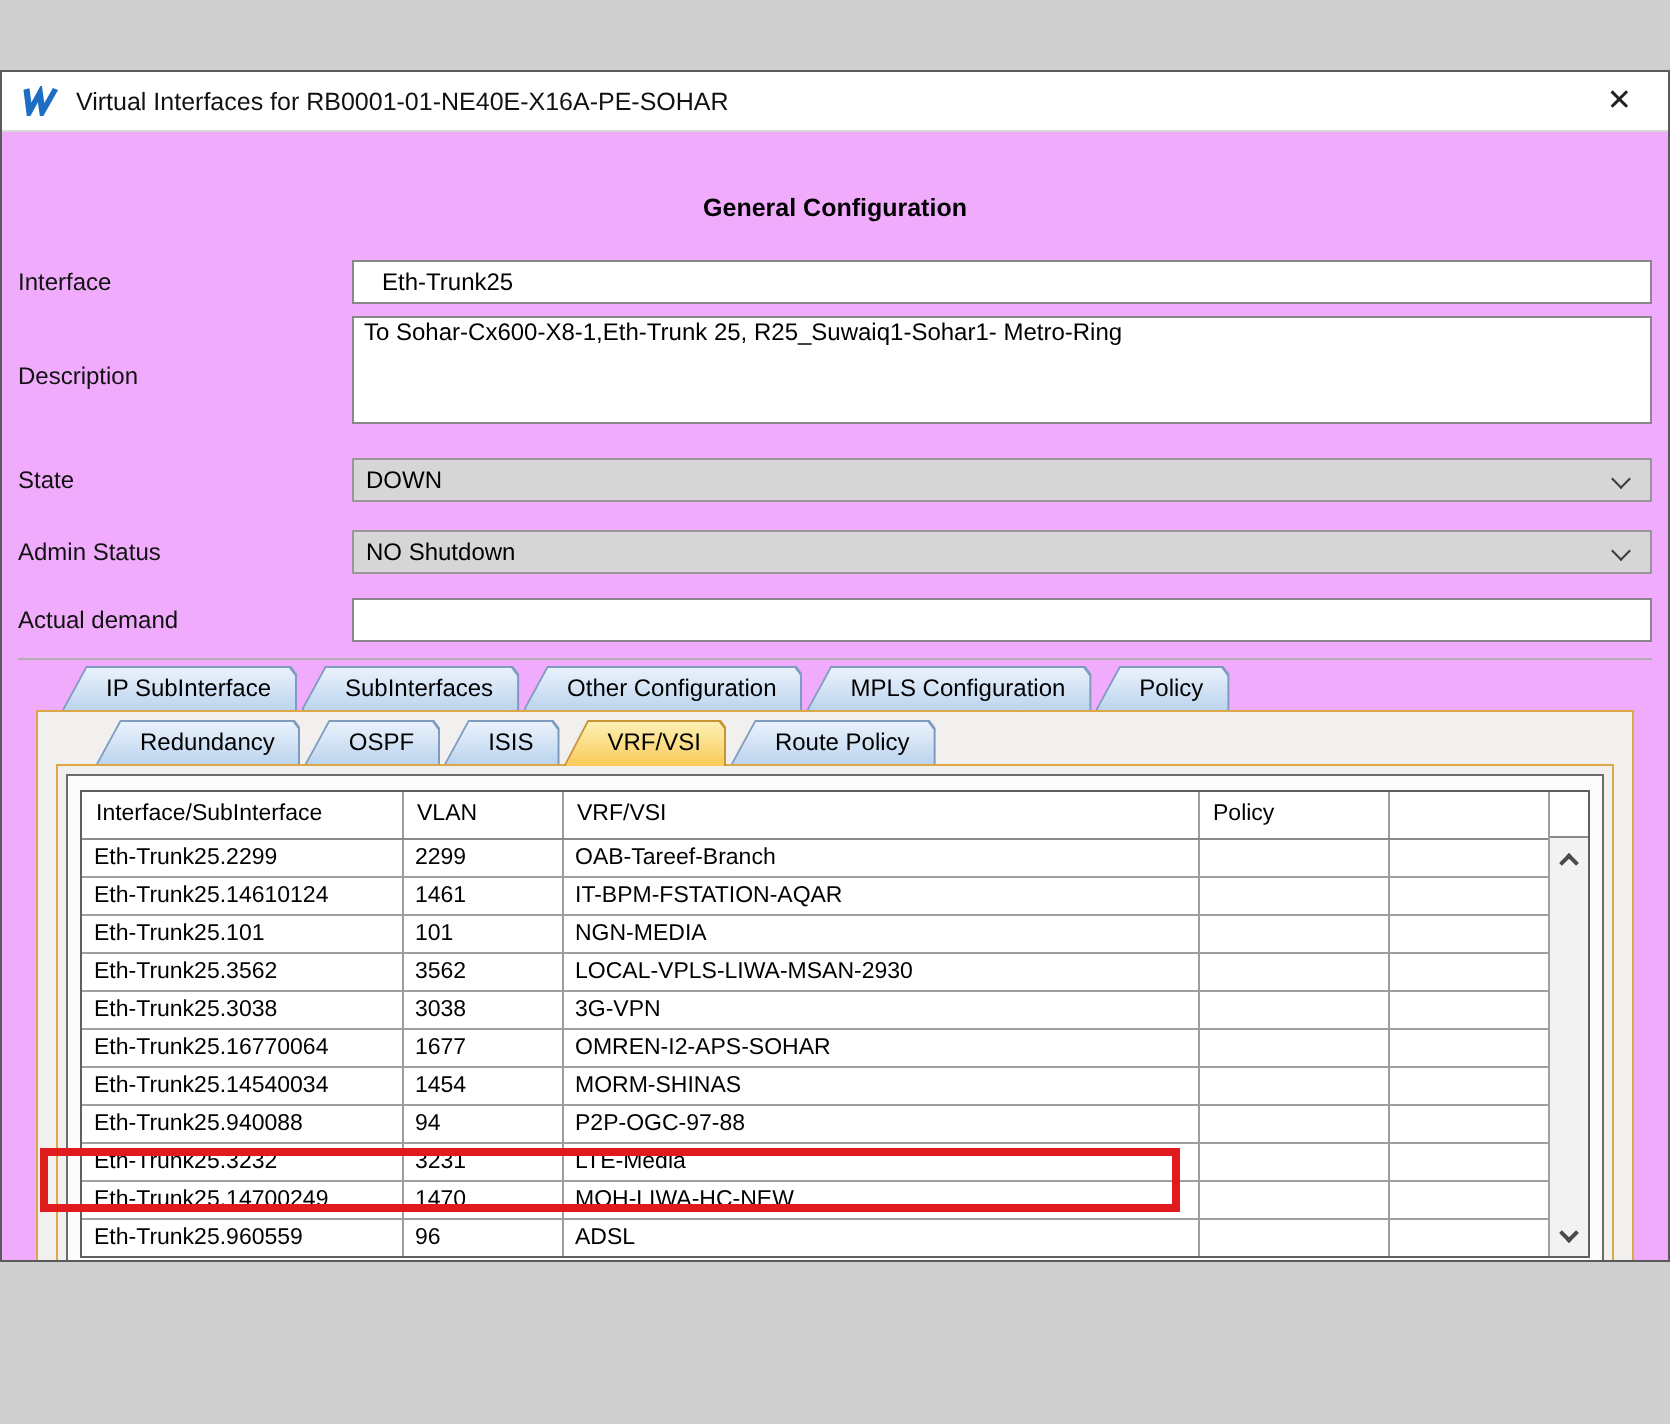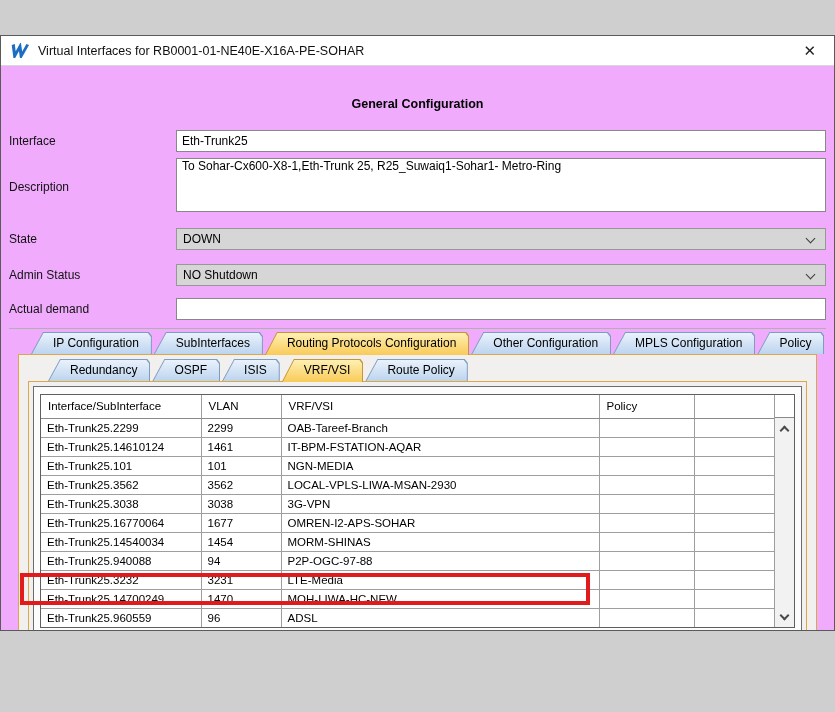--- a/index.html
+++ b/index.html
@@ -21,21 +21,21 @@
 
   .group-head { display:flex; align-items:center; margin-top:31px;flex-direction:column; }
   .group-head .gh-label { font-size:12.5px; font-weight:bold; color:#000; white-space:nowrap; }
   .group-head .gh-line { flex:1; height:1px; background:#b9b9b9; margin-left:9px; }
 
   .form-row { display:flex; align-items:center; }
   .form-row .flabel { width:167px; font-size:12px; color:#111; }
   .form-row .fctrl { flex:1; }
 
   .txt-input { width:100%; height:22px; border:1px solid #888; background:#fff;
-               font-family:"Liberation Sans",sans-serif; font-size:12px; padding:0 5px; color:#000; outline:none; }
+               font-family:"Liberation Sans",sans-serif; font-size:12px; padding:0 14px; color:#000; outline:none; }
   textarea.txt-area { width:100%; height:54px; border:1px solid #888; background:#fff; resize:none;
                font-family:"Liberation Sans",sans-serif; font-size:12px; padding:0 5px; color:#000; outline:none; }
   .sel { position:relative; width:100%; height:22px; background:#d6d6d6; border:1px solid #979797;
          font-size:12px; color:#000; line-height:20px; padding:0 24px 0 6px; }
   .sel .chev { position:absolute; right:11px; top:6px; width:7px; height:7px;
                border-right:1.6px solid #3c3c3c; border-bottom:1.6px solid #3c3c3c; transform:rotate(45deg); }
 
   .hsep { height:1px; background:#b0b0b0; margin-top:8px; }
 
   
@@ -152,29 +152,25 @@
     <div class="form-row" style="margin-top:12px;">
       <span class="flabel">Actual demand</span>
       <span class="fctrl"><input class="txt-input" value="" style=""></span>
     </div>
 
     <div class="hsep"></div>
 
     <div class="tabrow tabs1">
       <div class="tab">
         <span class="tab-edge"></span><span class="tab-fill"></span>
-        <span class="tab-label">IP Configuration</span>
+        <span class="tab-label">IP SubInterface</span>
       </div>
       <div class="tab">
         <span class="tab-edge"></span><span class="tab-fill"></span>
         <span class="tab-label">SubInterfaces</span>
-      </div>
-      <div class="tab active">
-        <span class="tab-edge"></span><span class="tab-fill"></span>
-        <span class="tab-label">Routing Protocols Configuration</span>
       </div>
       <div class="tab">
         <span class="tab-edge"></span><span class="tab-fill"></span>
         <span class="tab-label">Other Configuration</span>
       </div>
       <div class="tab">
         <span class="tab-edge"></span><span class="tab-fill"></span>
         <span class="tab-label">MPLS Configuration</span>
       </div>
       <div class="tab">

